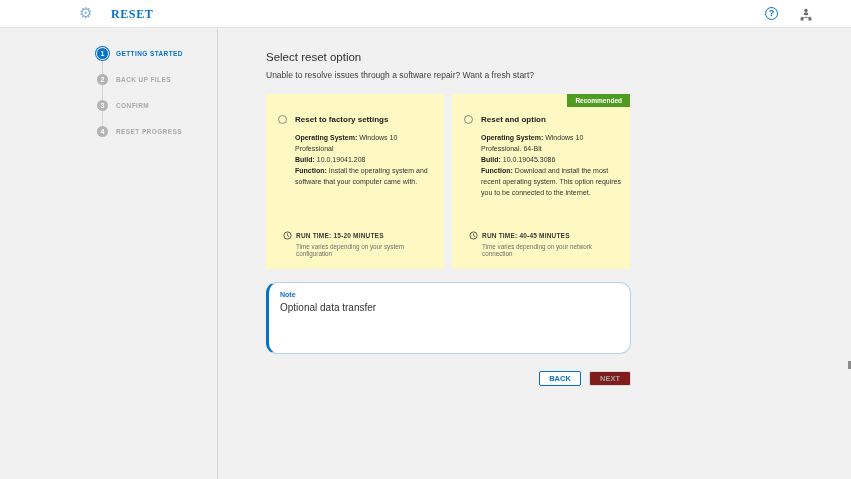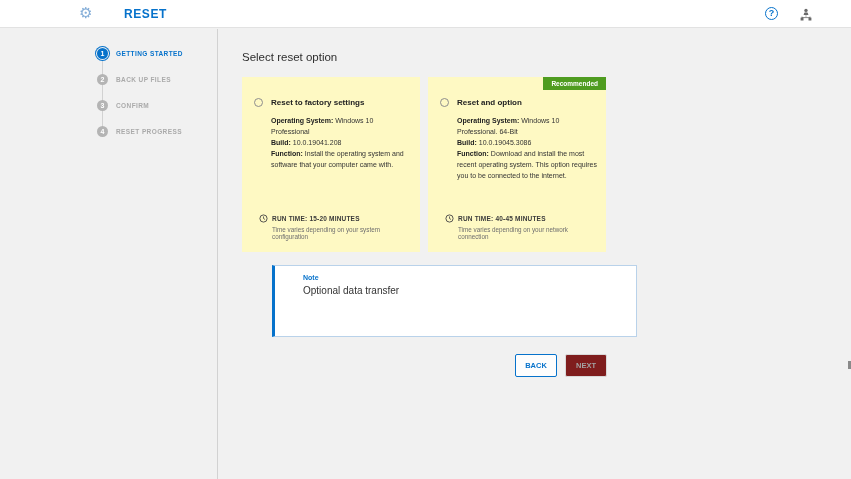--- a/index.html
+++ b/index.html
@@ -4,65 +4,65 @@
 <style>
   * { margin:0; padding:0; box-sizing:border-box; }
   html,body { background:#d0d0d0; }
   .app {
     position:relative; width:851px; height:479px; overflow:hidden;
     background:#f1f1f1; font-family:"Liberation Sans", sans-serif;
   }
   
   .header { position:absolute; top:0; left:0; right:0; height:28px; background:#ffffff; border-bottom:1px solid #e2e2e2; }
   .gear { position:absolute; left:79px; top:4px; font-size:15px; line-height:18px; color:#85aed8; }
-  .app-title { position:absolute; left:124px; top:7px; font-size:12px; font-weight:bold; color:#0672cb; letter-spacing:0.6px; }
+  .app-title { position:absolute; left:111px; top:7px; font-size:12px; font-weight:bold; color:#0672cb; letter-spacing:0.6px;font-family:Liberation Serif, serif; }
   .help-icon { position:absolute; left:765px; top:7px; width:13px; height:13px; border:1.4px solid #0672cb; border-radius:50%;
     color:#0672cb; font-size:9px; font-weight:bold; text-align:center; line-height:11px; }
   .user-icon { position:absolute; left:799px; top:7px; width:14px; height:13px; }
   
   .sidebar { position:absolute; top:29px; left:0; width:218px; bottom:0; border-right:1px solid #d2d2d2; }
   .stepper { position:absolute; left:97px; top:19px; }
   .step-line { position:absolute; left:5px; top:10px; bottom:20px; width:1px; background:#d2d2d2; }
   .step { position:relative; display:flex; align-items:center; height:11px; margin-bottom:15px; }
   .step-circle { width:11px; height:11px; border-radius:50%; color:#fff; font-size:7px; font-weight:bold;
     text-align:center; line-height:11px; flex:0 0 11px; }
   .step.active .step-circle { background:#0672cb; box-shadow:0 0 0 1px #f1f1f1, 0 0 0 2px #0672cb; }
   .step.upcoming .step-circle { background:#b4b4b4; }
   .step-label { margin-left:8px; font-size:6.5px; font-weight:bold; letter-spacing:0.4px; white-space:nowrap; }
   .step.active .step-label { color:#0672cb; }
   .step.upcoming .step-label { color:#aaaaaa; }
   
   .main { position:absolute; left:218px; top:28px; right:0; bottom:0; }
-  .content { position:absolute; left:24px; top:0; width:365px; }
+  .content { position:absolute; left:48px; top:0; width:365px; }
   .page-title { margin-top:23px; font-size:11.5px; font-weight:normal; color:#2e2e2e; }
   .page-subtitle { margin-top:7px; font-size:8.5px; color:#3d3d3d; }
   
   .cards { display:flex; gap:8px; margin-top:14px; }
   .card { position:relative; width:178px; height:175px; background:#fef9c3; padding:21px 6px 12px 12px;
     display:flex; flex-direction:column; }
   .badge { position:absolute; top:0; right:0; background:#4f9c20; color:#ffffff; font-size:6.5px; font-weight:bold;
     padding:3px 8px; }
   .option-head { display:flex; align-items:flex-start; }
   .radio { width:9px; height:9px; border:1px solid #8d8d8d; border-radius:50%; background:transparent; flex:0 0 9px; margin-top:0; }
   .option-title { margin-left:8px; font-size:8px; font-weight:bold; color:#222222; line-height:10px; }
   .option-details { margin-left:17px; margin-top:7px; font-size:7px; color:#333333; line-height:11px; padding-right:2px; }
   .option-details b { color:#222222; }
   .runtime { margin-top:auto; margin-left:5px; }
   .runtime-head { display:flex; align-items:center; font-size:6.5px; font-weight:bold; color:#3a3a3a; letter-spacing:0.2px; }
   .clock { width:9px; height:9px; margin-right:4px; flex:0 0 9px; }
   .runtime-note { margin-left:13px; margin-top:3px; font-size:6.3px; color:#6e6e6e; }
   
   .note-box { margin-top:13px; width:365px; min-height:72px; background:#ffffff; border:1px solid #b9d2ea;
-    border-left:3px solid #0672cb; border-radius:0; padding:8px 10px 10px 28px;margin-left:30px; }
+    border-left:3px solid #0672cb; border-radius:11px; padding:8px 10px 10px 11px; }
   .note-label { font-size:7px; font-weight:bold; color:#0672cb; }
   .note-title { margin-top:4px; font-size:10px; font-weight:normal; color:#333333; }
   .note-body { margin-top:6px; font-size:7.5px; color:#3f3f3f; line-height:12px; }
   
   .actions { display:flex; justify-content:flex-end; gap:8px; margin-top:17px; }
-  .btn { width:42px; height:23px; font-size:7.5px; font-weight:bold; font-family:inherit; border-radius:2px; cursor:pointer; }
+  .btn { width:42px; height:15px; font-size:7.5px; font-weight:bold; font-family:inherit; border-radius:2px; cursor:pointer; }
   .btn-back { background:#fdfdfd; border:1px solid #0672cb; color:#0672cb; }
   .btn-next { background:#7f1d1d; border:1px solid #d9d9d9; color:#a3a3a3; cursor:default; }
   
   .scroll-thumb { position:absolute; right:0; top:361px; width:3px; height:8px; background:#8a8a8a; }
 </style>
 </head>
 <body>
 
 <div class="app">
 
@@ -99,20 +99,21 @@
       <div class="step upcoming">
         <span class="step-circle">4</span>
         <span class="step-label">RESET PROGRESS</span>
       </div>
     </div>
   </div>
 
   <div class="main">
     <div class="content">
       <div class="page-title">Select reset option</div>
+      <div class="page-subtitle">Unable to resolve issues through a software repair? Want a fresh start?</div>
 
       <div class="cards">
 
         <div class="card">
           <div class="option-head">
             <span class="radio"></span>
             <span class="option-title">Reset to factory settings</span>
           </div>
           <div class="option-details">
             <div><b>Operating System:</b> <span>Windows 10 Professional</span></div>

